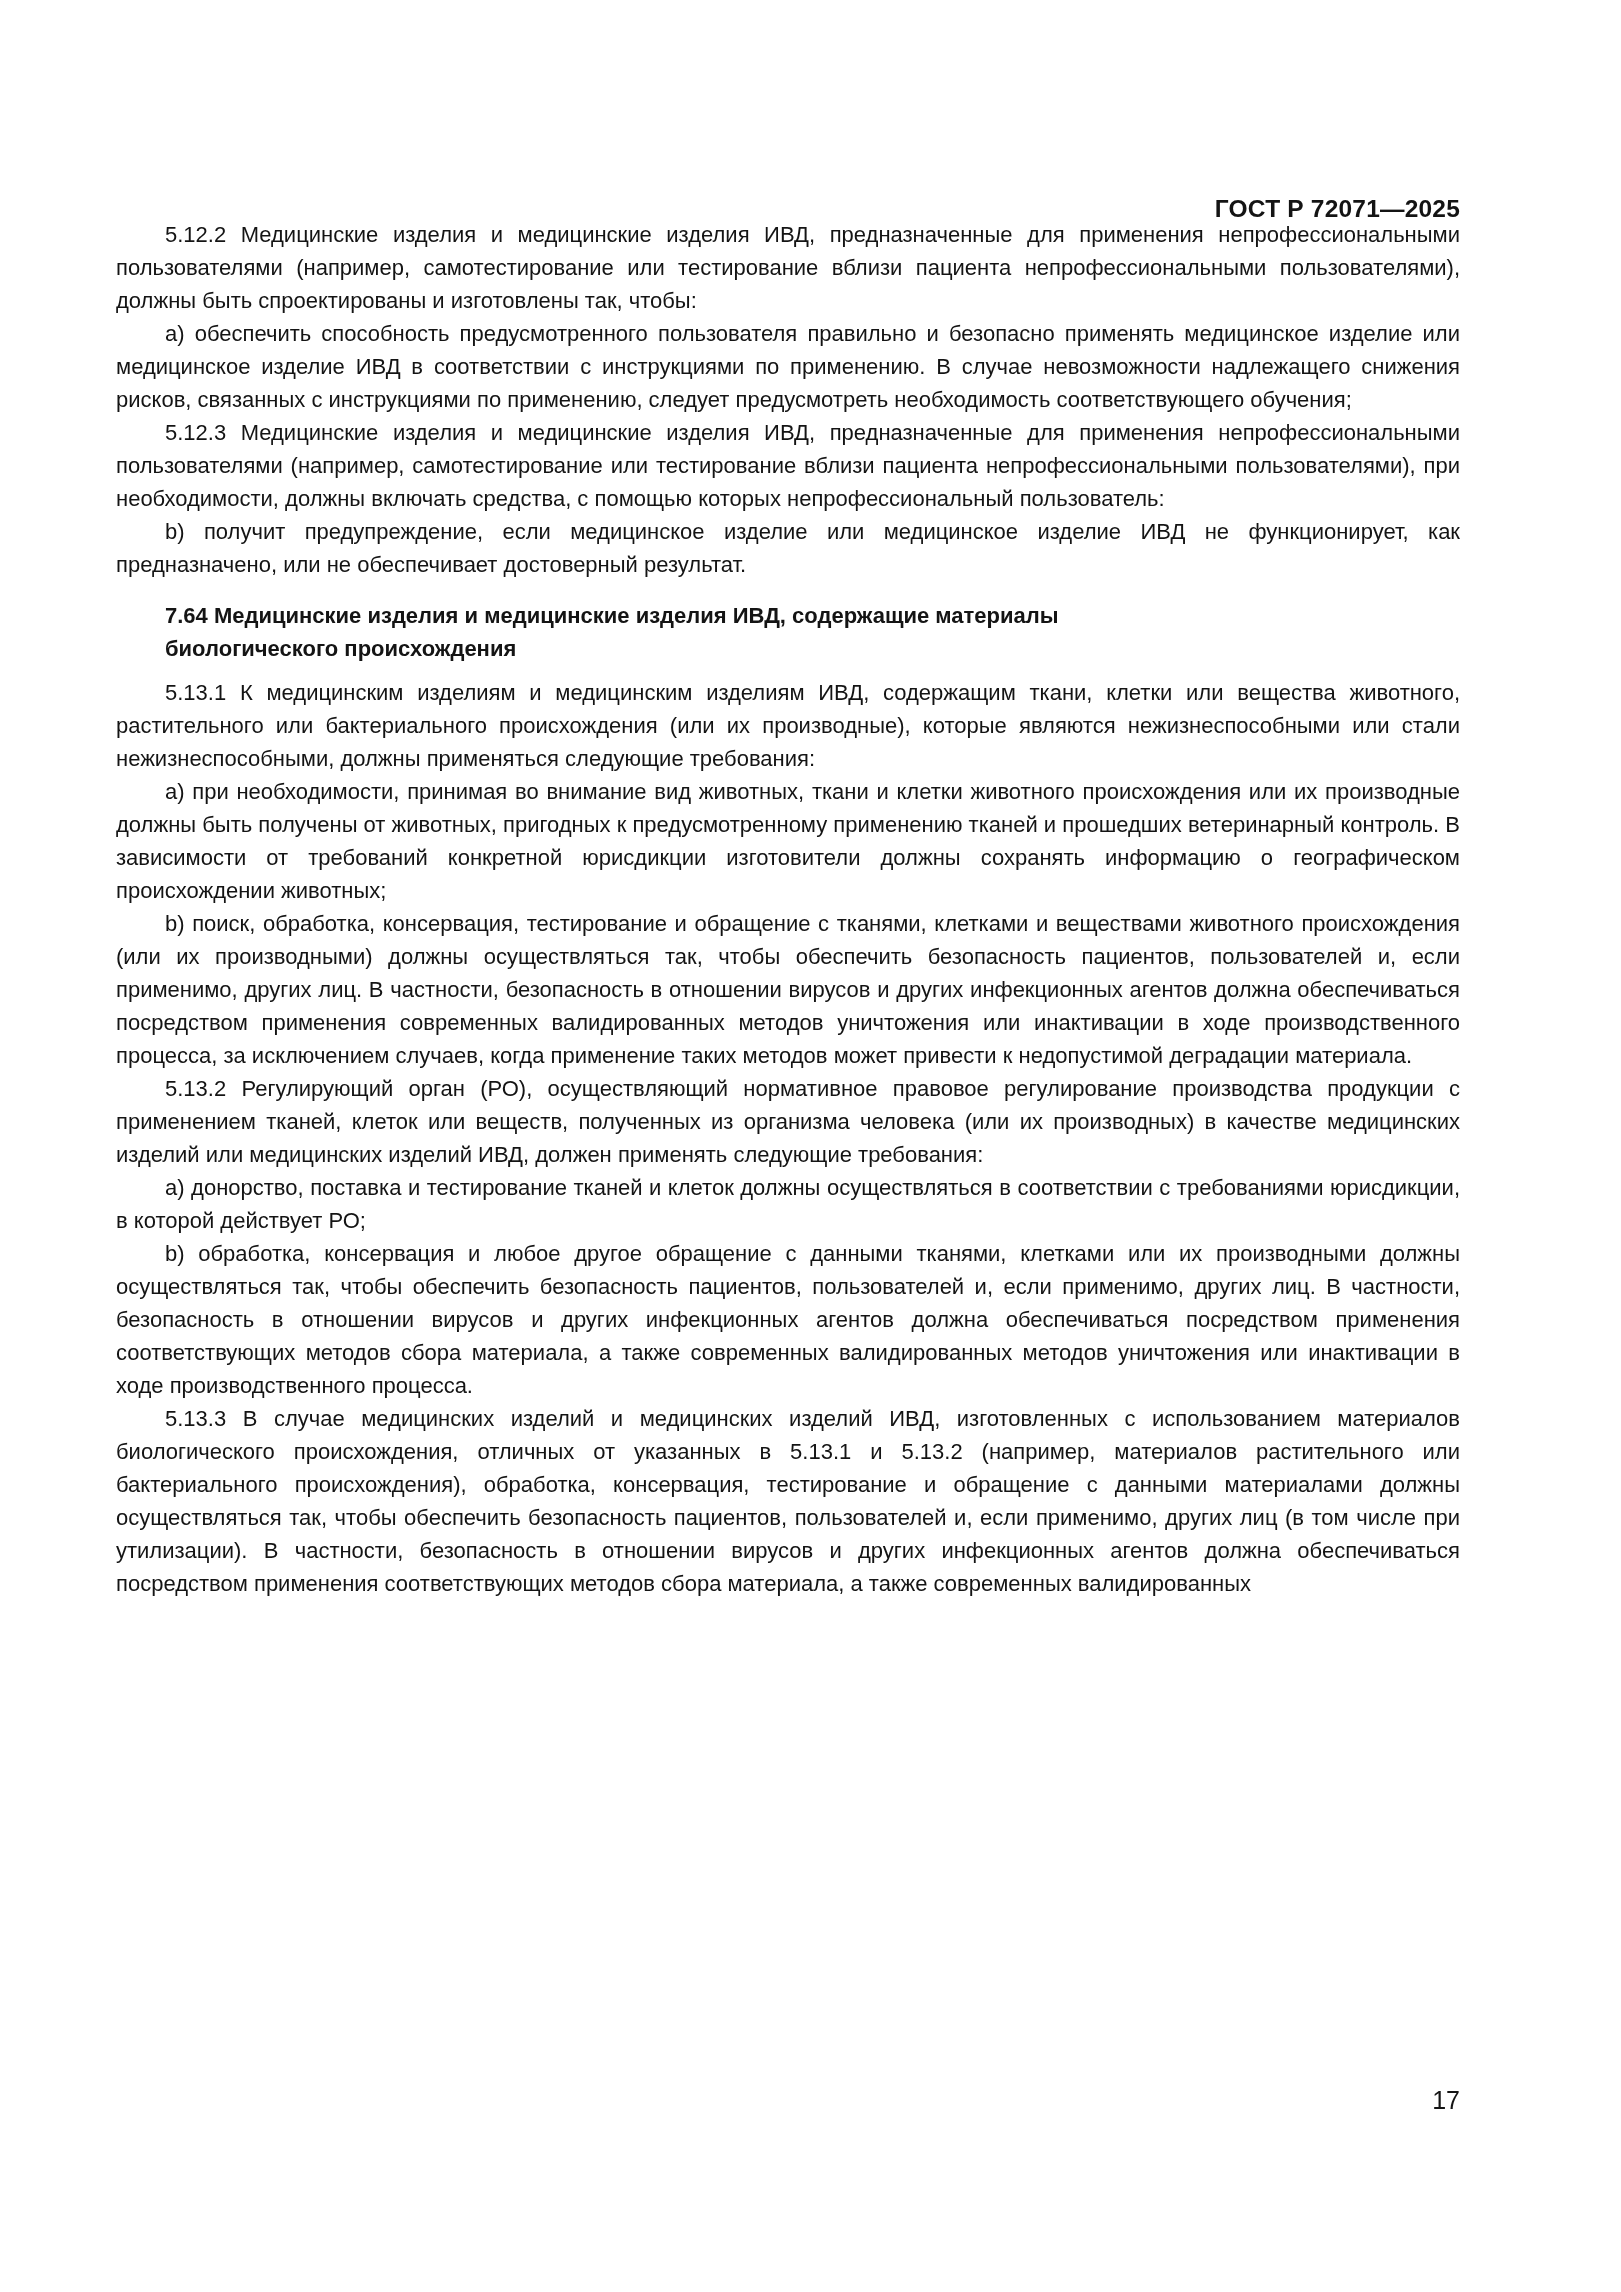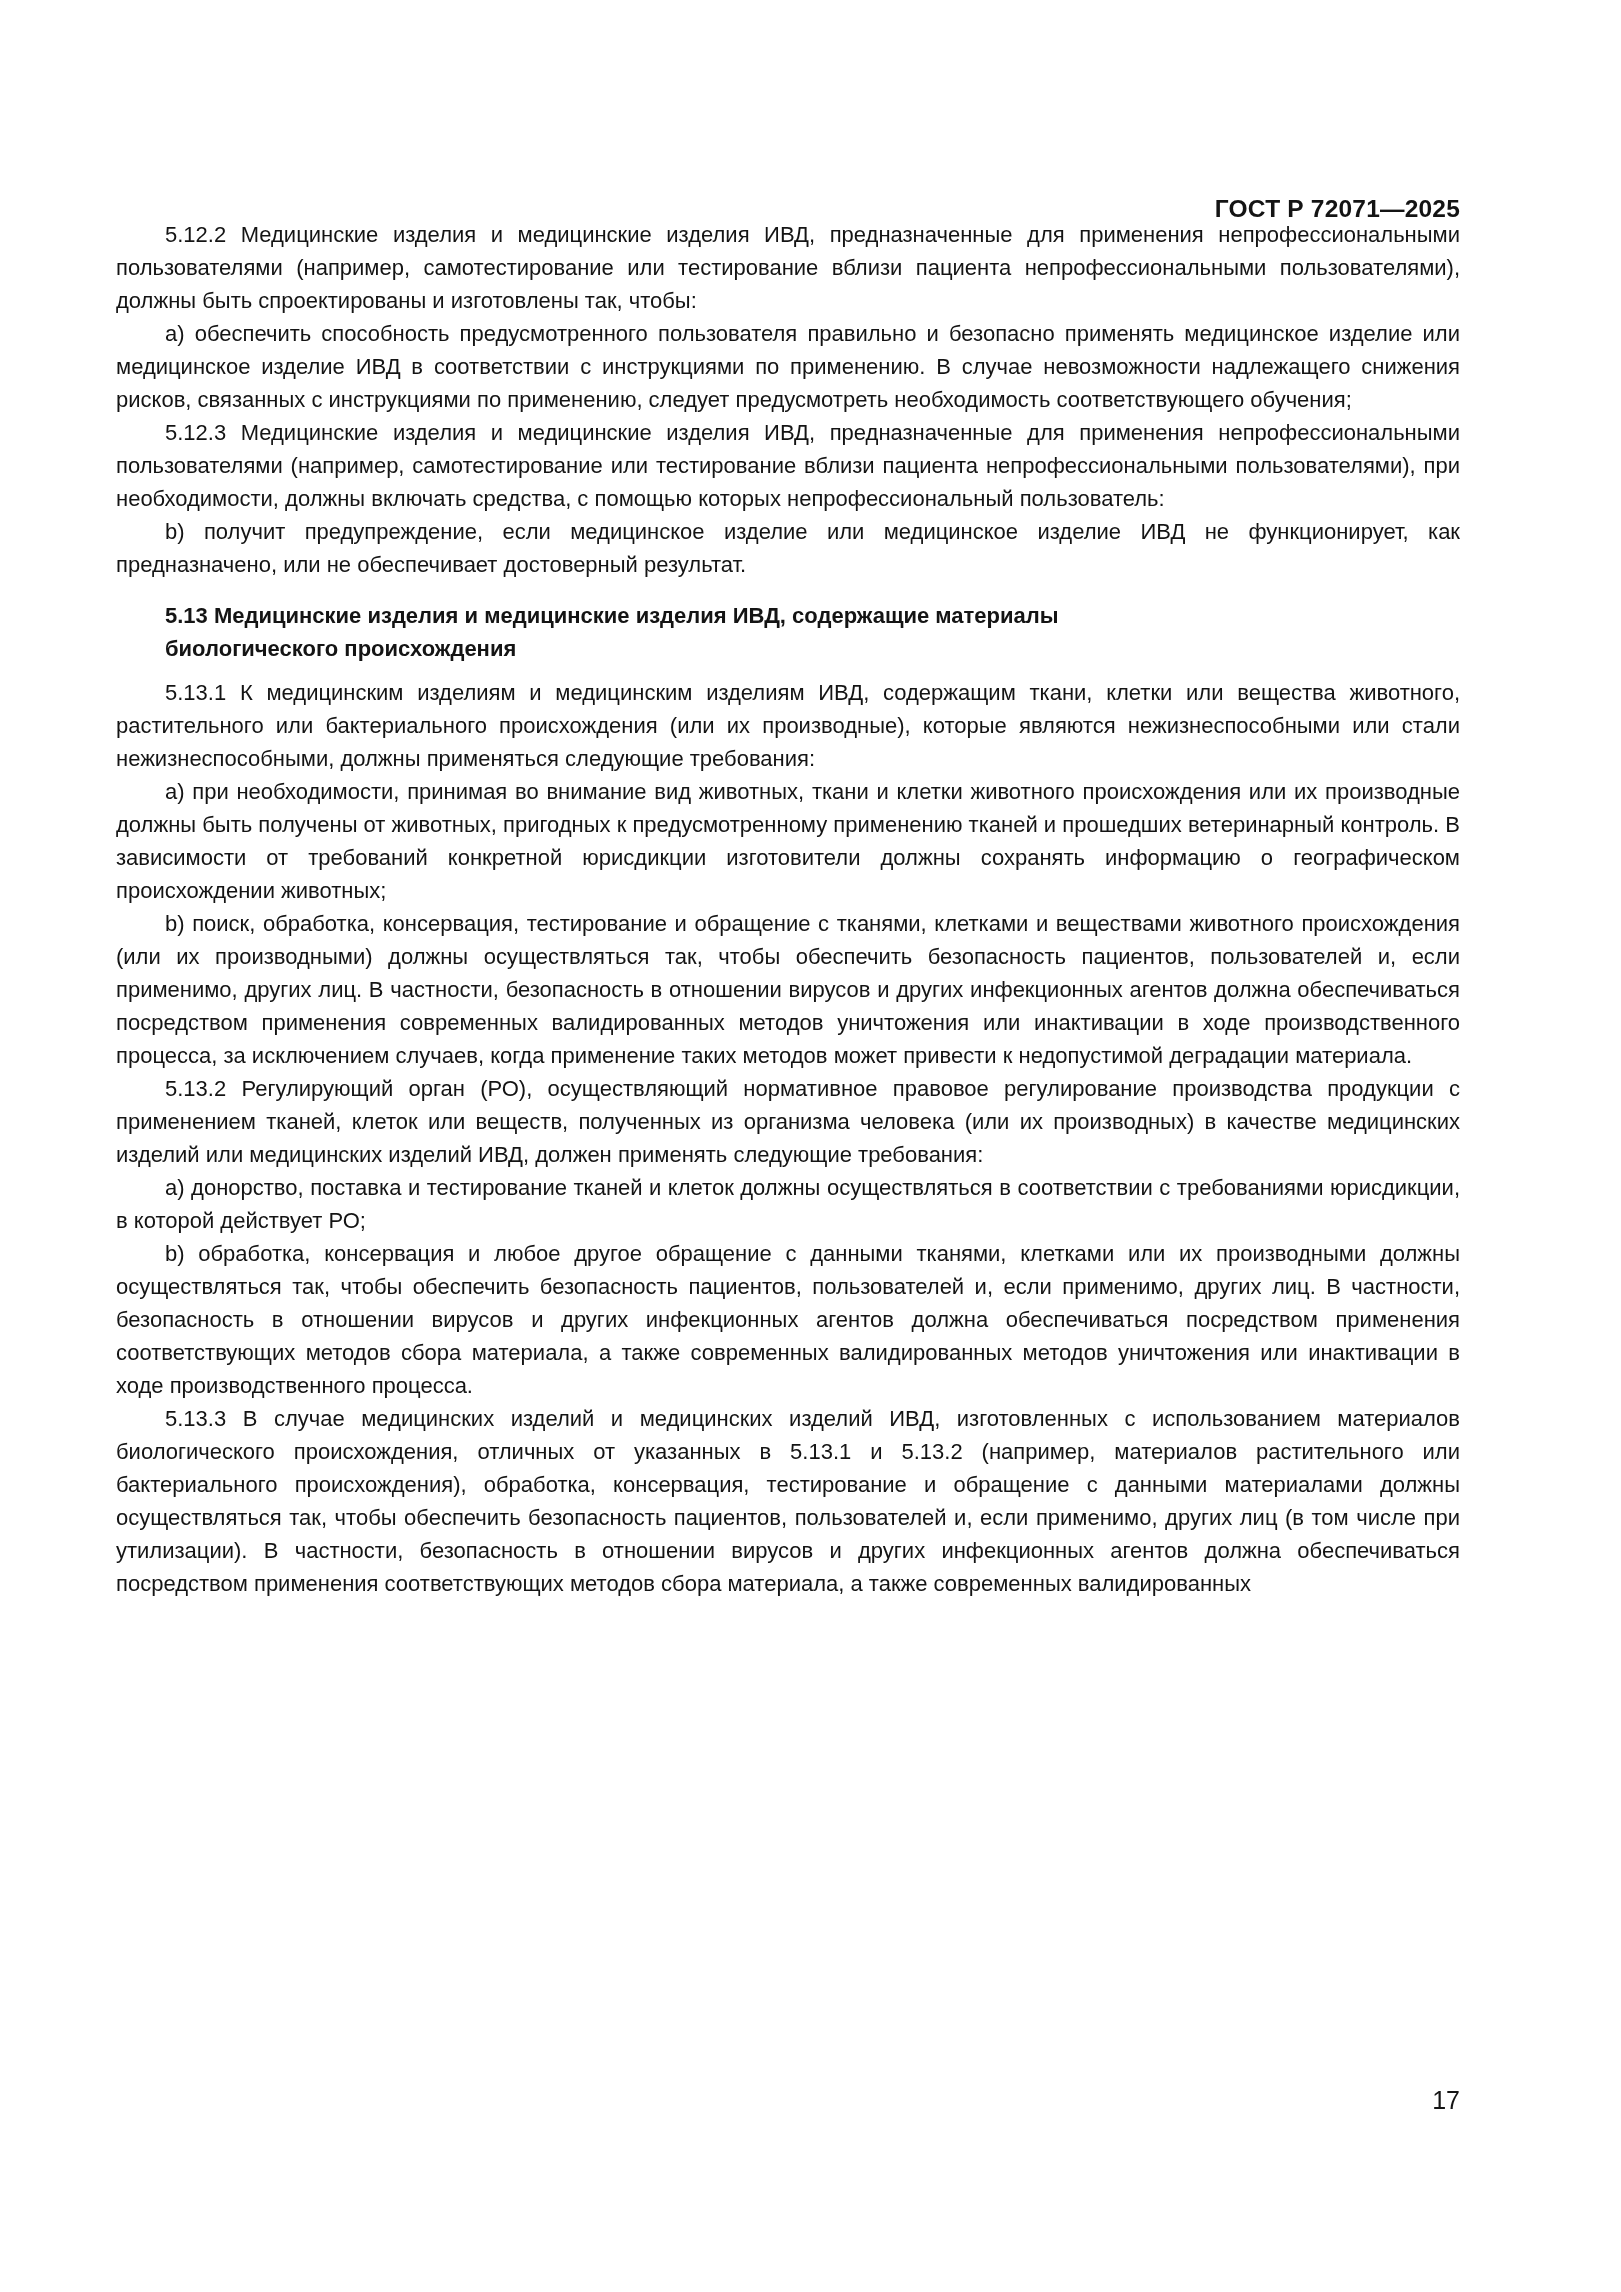--- a/index.html
+++ b/index.html
@@ -70,21 +70,21 @@
 
   <div class="doc-header">
     <span>ГОСТ Р 72071—2025</span>
   </div>
 
   <div class="content">
     <p class="para">5.12.2 Медицинские изделия и медицинские изделия ИВД, предназначенные для применения непрофессиональными пользователями (например, самотестирование или тестирование вблизи пациента непрофессиональными пользователями), должны быть спроектированы и изготовлены так, чтобы:</p>
     <p class="para">а) обеспечить способность предусмотренного пользователя правильно и безопасно применять медицинское изделие или медицинское изделие ИВД в соответствии с инструкциями по применению. В случае невозможности надлежащего снижения рисков, связанных с инструкциями по применению, следует предусмотреть необходимость соответствующего обучения;</p>
     <p class="para">5.12.3 Медицинские изделия и медицинские изделия ИВД, предназначенные для применения непрофессиональными пользователями (например, самотестирование или тестирование вблизи пациента непрофессиональными пользователями), при необходимости, должны включать средства, с помощью которых непрофессиональный пользователь:</p>
     <p class="para">b) получит предупреждение, если медицинское изделие или медицинское изделие ИВД не функционирует, как предназначено, или не обеспечивает достоверный результат.</p>
-    <p class="para heading">5.13 Медицинские изделия и медицинские изделия ИВД, содержащие материалы
+    <p class="para heading">7.64 Медицинские изделия и медицинские изделия ИВД, содержащие материалы
 биологического происхождения</p>
     <p class="para">5.13.1 К медицинским изделиям и медицинским изделиям ИВД, содержащим ткани, клетки или вещества животного, растительного или бактериального происхождения (или их производные), которые являются нежизнеспособными или стали нежизнеспособными, должны применяться следующие требования:</p>
     <p class="para">а) при необходимости, принимая во внимание вид животных, ткани и клетки животного происхождения или их производные должны быть получены от животных, пригодных к предусмотренному применению тканей и прошедших ветеринарный контроль. В зависимости от требований конкретной юрисдикции изготовители должны сохранять информацию о географическом происхождении животных;</p>
     <p class="para">b) поиск, обработка, консервация, тестирование и обращение с тканями, клетками и веществами животного происхождения (или их производными) должны осуществляться так, чтобы обеспечить безопасность пациентов, пользователей и, если применимо, других лиц. В частности, безопасность в отношении вирусов и других инфекционных агентов должна обеспечиваться посредством применения современных валидированных методов уничтожения или инактивации в ходе производственного процесса, за исключением случаев, когда применение таких методов может привести к недопустимой деградации материала.</p>
     <p class="para">5.13.2 Регулирующий орган (РО), осуществляющий нормативное правовое регулирование производства продукции с применением тканей, клеток или веществ, полученных из организма человека (или их производных) в качестве медицинских изделий или медицинских изделий ИВД, должен применять следующие требования:</p>
     <p class="para">а) донорство, поставка и тестирование тканей и клеток должны осуществляться в соответствии с требованиями юрисдикции, в которой действует РО;</p>
     <p class="para">b) обработка, консервация и любое другое обращение с данными тканями, клетками или их производными должны осуществляться так, чтобы обеспечить безопасность пациентов, пользователей и, если применимо, других лиц. В частности, безопасность в отношении вирусов и других инфекционных агентов должна обеспечиваться посредством применения соответствующих методов сбора материала, а также современных валидированных методов уничтожения или инактивации в ходе производственного процесса.</p>
     <p class="para">5.13.3 В случае медицинских изделий и медицинских изделий ИВД, изготовленных с использованием материалов биологического происхождения, отличных от указанных в 5.13.1 и 5.13.2 (например, материалов растительного или бактериального происхождения), обработка, консервация, тестирование и обращение с данными материалами должны осуществляться так, чтобы обеспечить безопасность пациентов, пользователей и, если применимо, других лиц (в том числе при утилизации). В частности, безопасность в отношении вирусов и других инфекционных агентов должна обеспечиваться посредством применения соответствующих методов сбора материала, а также современных валидированных</p>
   </div>
 

